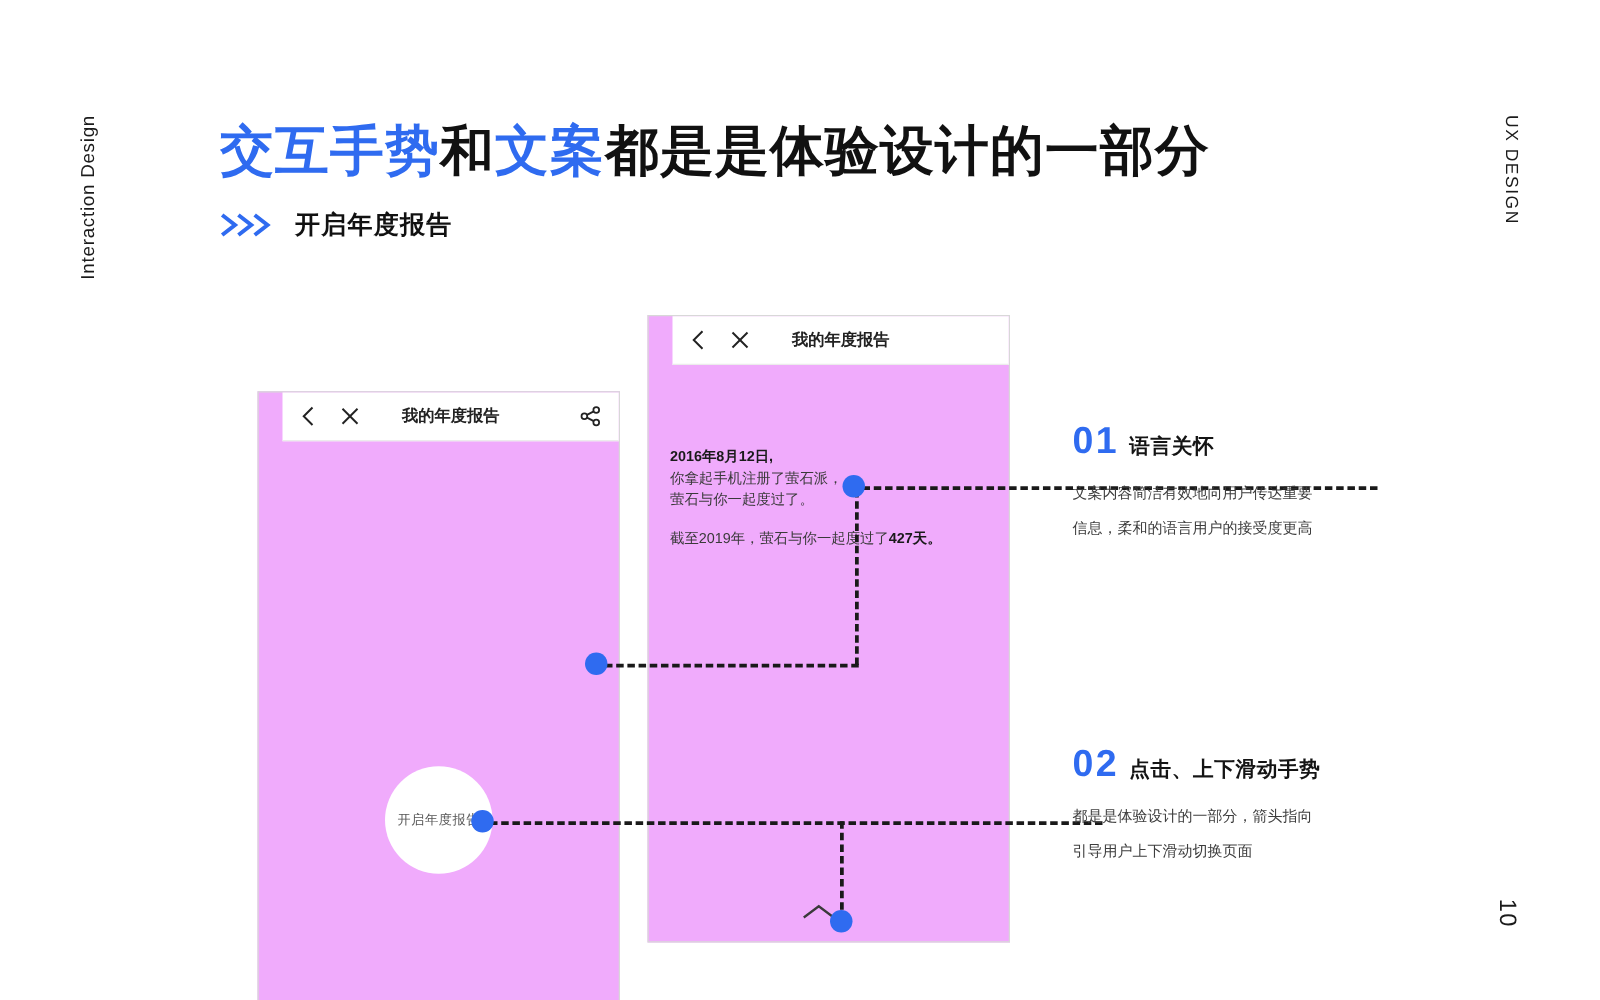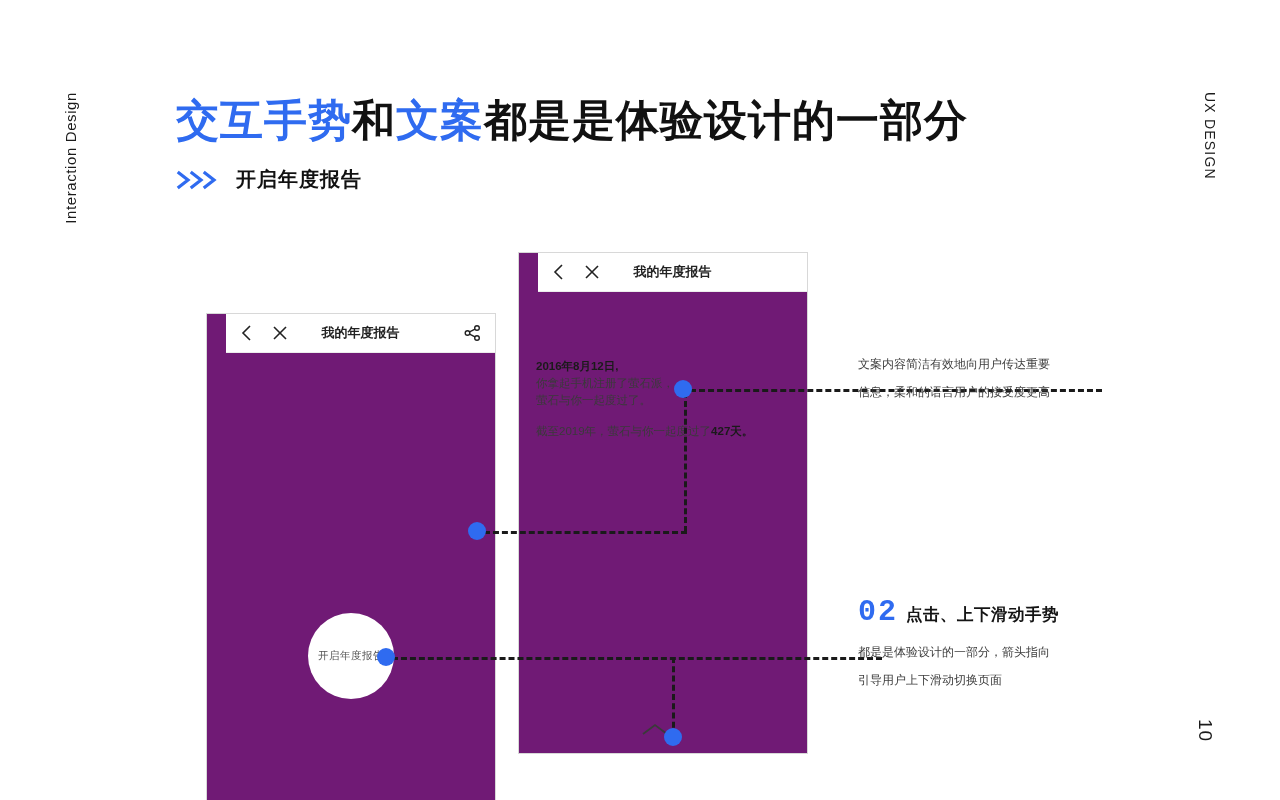--- a/index.html
+++ b/index.html
@@ -81,21 +81,21 @@
   .subhead-text {
     font-size: 20px;
     font-weight: bold;
     color: #111111;
     letter-spacing: 1px;
   }
 
   
   .phone {
     position: absolute;
-    background: #701a75;
+    background: #f0abfc;
     border: 1px solid #d8d8d8;
     box-sizing: border-box;
     padding-left: 19px;
   }
   .phone-a {
     left: 206px;
     top: 313px;
     width: 290px;
     height: 490px;
   }
@@ -227,21 +227,21 @@
     letter-spacing: 0.5px;
   }
   .callout-body {
     margin-top: 12px;
     font-size: 12px;
     color: #3d3d3d;
     line-height: 28px;
     width: 200px;
   }
   .callout-1 { left: 858px; top: 338px; }
-  .callout-2 { left: 858px; top: 597px; font-family: Liberation Mono, monospace; }
+  .callout-2 { left: 858px; top: 597px; }
 </style>
 </head>
 <body>
 
 <div class="slide">
 
   <div class="side-label-left">Interaction Design</div>
   <div class="side-label-right">UX DESIGN</div>
   <div class="page-number">10</div>
 
@@ -335,20 +335,24 @@
 
   <div class="dot" style="left:674px; top:380px;"></div>
   <div class="dot" style="left:468px; top:522px;"></div>
 
   <div class="dashline dash-h" style="left:392px; top:657px; width:490px;"></div>
   <div class="dashline dash-v" style="left:672px; top:657px; height:80px;"></div>
   <div class="dot" style="left:377px; top:648px;"></div>
   <div class="dot" style="left:664px; top:728px;"></div>
 
   <div class="callout callout-1">
+    <div class="callout-head">
+      <span class="callout-num">01</span>
+      <span class="callout-title">语言关怀</span>
+    </div>
     <div class="callout-body">文案内容简洁有效地向用户传达重要信息，柔和的语言用户的接受度更高</div>
   </div>
 
   <div class="callout callout-2">
     <div class="callout-head">
       <span class="callout-num">02</span>
       <span class="callout-title">点击、上下滑动手势</span>
     </div>
     <div class="callout-body">都是是体验设计的一部分，箭头指向引导用户上下滑动切换页面</div>
   </div>

